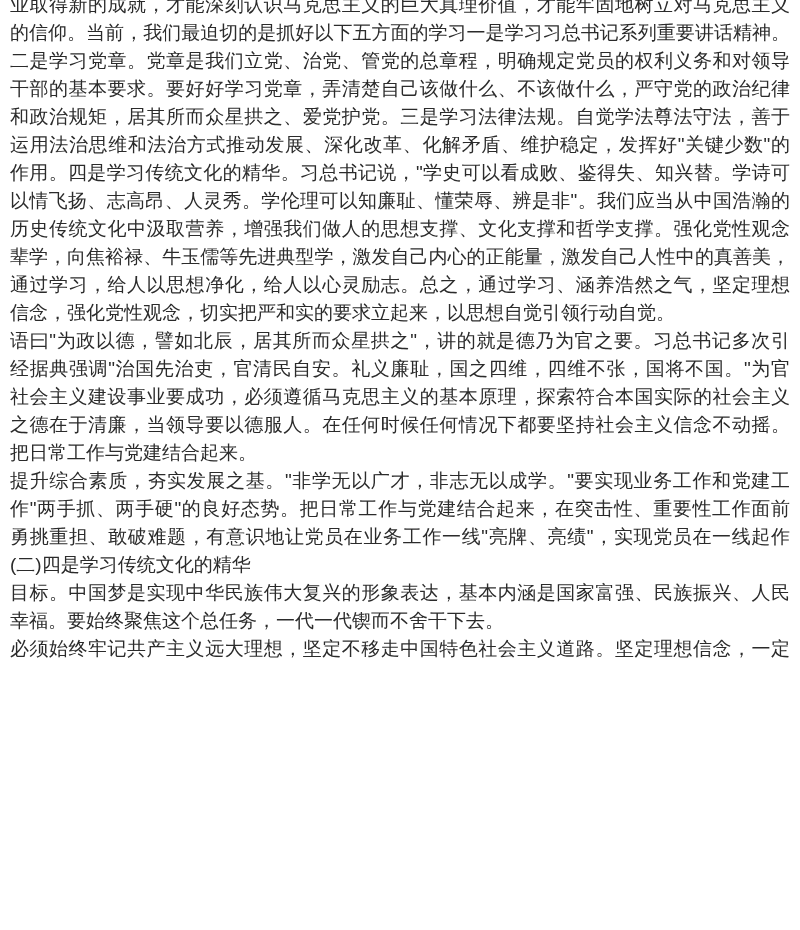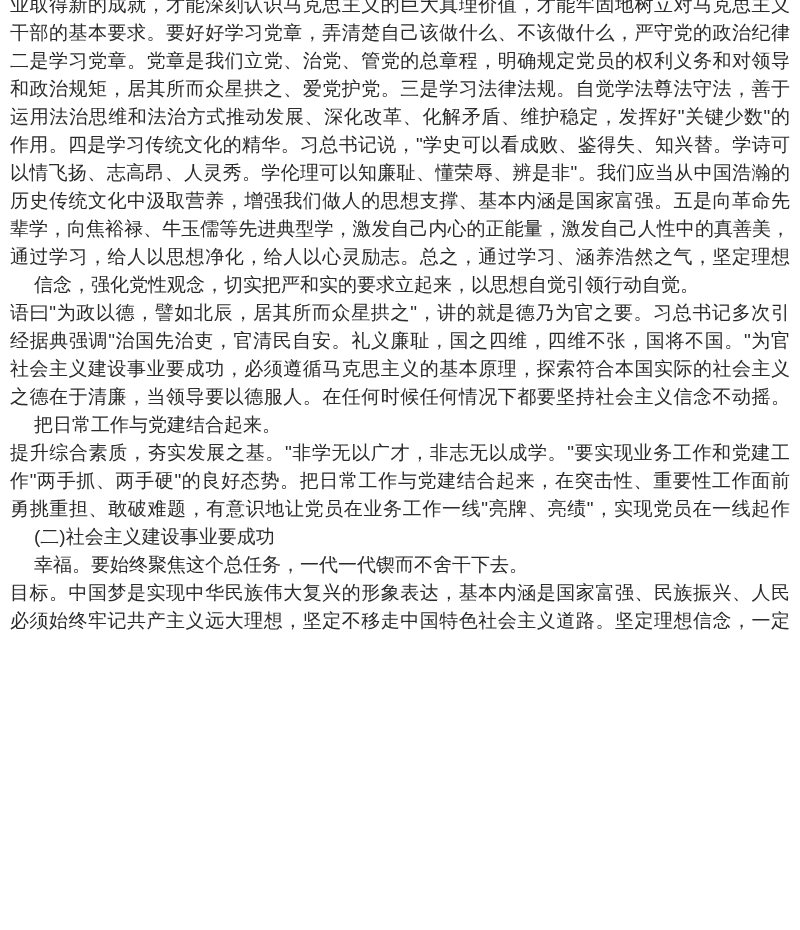--- a/index.html
+++ b/index.html
@@ -32,56 +32,56 @@
   }
   .line {
     text-align: justify;
     text-align-last: justify;
     white-space: normal;
     height: 28px;
     overflow: hidden;
   }
   .line.end {
     text-align-last: left;
-    margin-left: 24px;
   }
   .watermark {
     position: absolute;
     left: 0;
     width: 100%;
     top: 830px;
     text-align: center;
     font-size: 36px;
     letter-spacing: 2px;
     color: #a9a9a9;
   }
 </style>
 </head>
 <body>
 
 <div class="page" style="background: rgb(255, 255, 255);">
   <div class="text-block" style="color: rgb(43, 43, 43);">
       <div class="line">业取得新的成就，才能深刻认识马克思主义的巨大真理价值，才能牢固地树立对马克思主义</div>
+      <div class="line">的信仰。当前，我们最迫切的是抓好以下五方面的学习一是学习习总书记系列重要讲话精神。</div>
+      <div class="line">二是学习党章。党章是我们立党、治党、管党的总章程，明确规定党员的权利义务和对领导</div>
       <div class="line">干部的基本要求。要好好学习党章，弄清楚自己该做什么、不该做什么，严守党的政治纪律</div>
-      <div class="line">二是学习党章。党章是我们立党、治党、管党的总章程，明确规定党员的权利义务和对领导</div>
       <div class="line">和政治规矩，居其所而众星拱之、爱党护党。三是学习法律法规。自觉学法尊法守法，善于</div>
       <div class="line">运用法治思维和法治方式推动发展、深化改革、化解矛盾、维护稳定，发挥好"关键少数"的</div>
       <div class="line">作用。四是学习传统文化的精华。习总书记说，"学史可以看成败、鉴得失、知兴替。学诗可</div>
       <div class="line">以情飞扬、志高昂、人灵秀。学伦理可以知廉耻、懂荣辱、辨是非"。我们应当从中国浩瀚的</div>
-      <div class="line">历史传统文化中汲取营养，增强我们做人的思想支撑、基本内涵是国家富强。五是向革命先</div>
+      <div class="line">历史传统文化中汲取营养，增强我们做人的思想支撑、文化支撑和哲学支撑。强化党性观念</div>
       <div class="line">辈学，向焦裕禄、牛玉儒等先进典型学，激发自己内心的正能量，激发自己人性中的真善美，</div>
       <div class="line">通过学习，给人以思想净化，给人以心灵励志。总之，通过学习、涵养浩然之气，坚定理想</div>
       <div class="line end">信念，强化党性观念，切实把严和实的要求立起来，以思想自觉引领行动自觉。</div>
       <div class="line">语曰"为政以德，譬如北辰，居其所而众星拱之"，讲的就是德乃为官之要。习总书记多次引</div>
       <div class="line">经据典强调"治国先治吏，官清民自安。礼义廉耻，国之四维，四维不张，国将不国。"为官</div>
       <div class="line">社会主义建设事业要成功，必须遵循马克思主义的基本原理，探索符合本国实际的社会主义</div>
       <div class="line">之德在于清廉，当领导要以德服人。在任何时候任何情况下都要坚持社会主义信念不动摇。</div>
       <div class="line end">把日常工作与党建结合起来。</div>
       <div class="line">提升综合素质，夯实发展之基。"非学无以广才，非志无以成学。"要实现业务工作和党建工</div>
       <div class="line">作"两手抓、两手硬"的良好态势。把日常工作与党建结合起来，在突击性、重要性工作面前</div>
       <div class="line">勇挑重担、敢破难题，有意识地让党员在业务工作一线"亮牌、亮绩"，实现党员在一线起作</div>
-      <div class="line end">(二)社会主义建设事业要成功</div>
+      <div class="line end">(二)四是学习传统文化的精华</div>
+      <div class="line">目标。中国梦是实现中华民族伟大复兴的形象表达，基本内涵是国家富强、民族振兴、人民</div>
       <div class="line end">幸福。要始终聚焦这个总任务，一代一代锲而不舍干下去。</div>
-      <div class="line">目标。中国梦是实现中华民族伟大复兴的形象表达，基本内涵是国家富强、民族振兴、人民</div>
       <div class="line">必须始终牢记共产主义远大理想，坚定不移走中国特色社会主义道路。坚定理想信念，一定</div>
     </div>
   <div class="watermark" style="color: rgb(169, 169, 169);">剩余1页　下载后可查阅</div>
 </div>
 
 </body></html>

